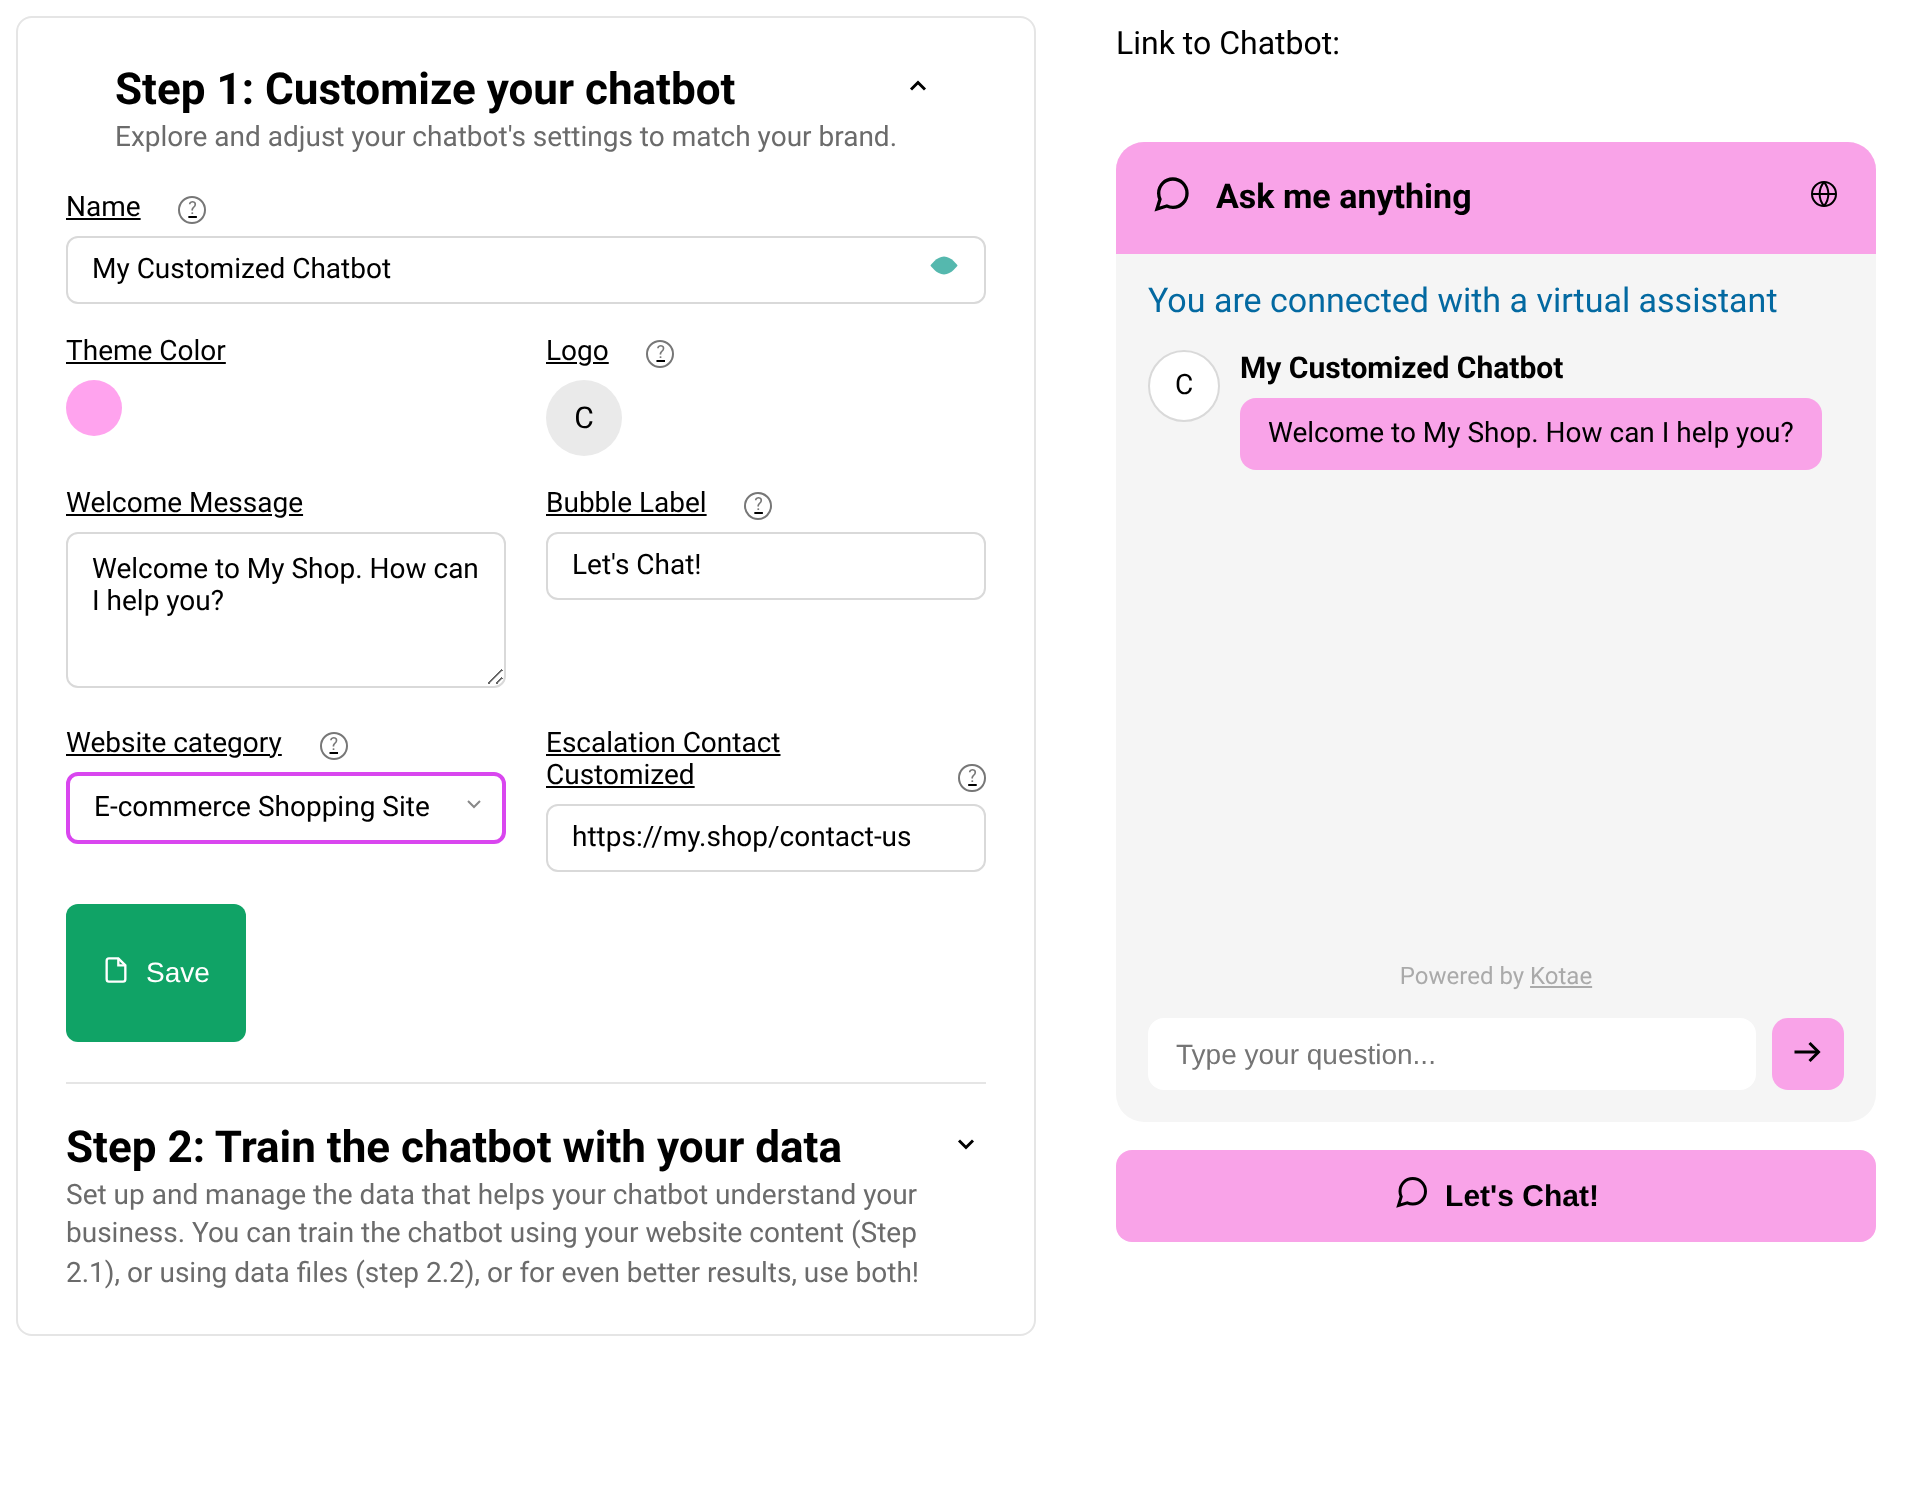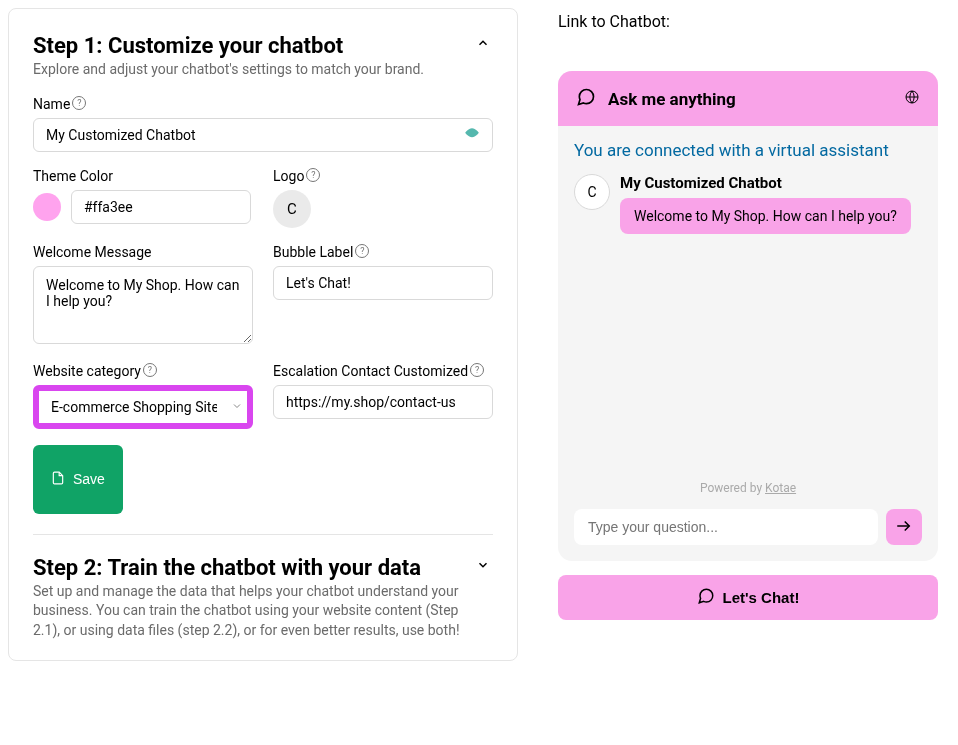--- a/index.html
+++ b/index.html
@@ -28,21 +28,21 @@
       border-bottom: 1px solid #e5e5e5;
       padding-bottom: 20px;
       margin-bottom: 20px;
     }
     .section:last-child {
       border-bottom: none;
       margin-bottom: 0;
     }
     .section-header {
       display: flex;
-      justify-content: space-between;
+      justify-content: center;
       align-items: flex-start;
     }
     .section-title {
       font-size: 22px;
       font-weight: 700;
       color: #000;
     }
     .section-desc {
       color: #6b6b6b;
       font-size: 14px;
@@ -60,22 +60,23 @@
       flex-shrink: 0;
     }
     .form-content {
       margin-top: 16px;
     }
     .field-label {
       font-size: 14px;
       color: #000;
       margin-bottom: 6px;
       display: flex;
-      align-items: flex-start;
-      gap: 2px;
+      align-items: flex-end;
+      gap: 19px;
+      text-decoration: underline;
     }
     .field-row-2 {
       display: flex;
       gap: 20px;
     }
     .field-col {
       flex: 1;
     }
     .field-group {
       margin-bottom: 16px;
@@ -140,21 +141,21 @@
       font-size: 15px;
       cursor: pointer;
       color: #000;
     }
     .select-wrap {
       position: relative;
     }
     .select-wrap select {
       width: 100%;
       appearance: none;
-      border: 6px solid #d946ef;
+      border: 2px solid #d946ef;
       border-radius: 6px;
       padding: 8px 30px 8px 12px;
       font-size: 14px;
       font-family: inherit;
       background: #fff;
       cursor: pointer;
     }
     .select-caret {
       position: absolute;
       right: 10px;
@@ -343,21 +344,20 @@
             </span>
           </div>
         </div>
 
         
         <div class="field-row-2">
           <div class="field-col field-group">
             <div class="field-label">Theme Color</div>
             <div class="color-row">
               <div class="color-swatch"></div>
-              <input class="input-text color-input" value="#ffa3ee" style="">
             </div>
           </div>
           <div class="field-col field-group">
             <div class="field-label">
               <span>Logo</span>
               <span class="help-icon">?</span>
             </div>
             <div class="logo-circle">C</div>
           </div>
         </div>

